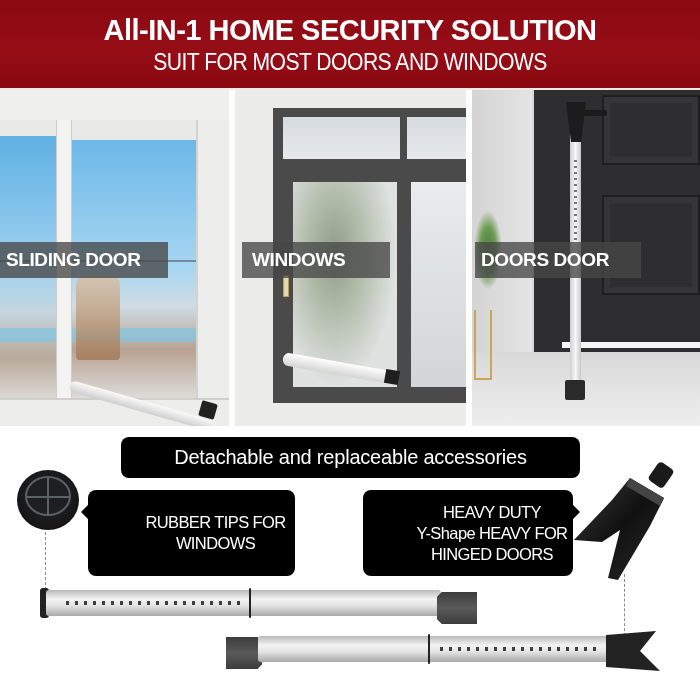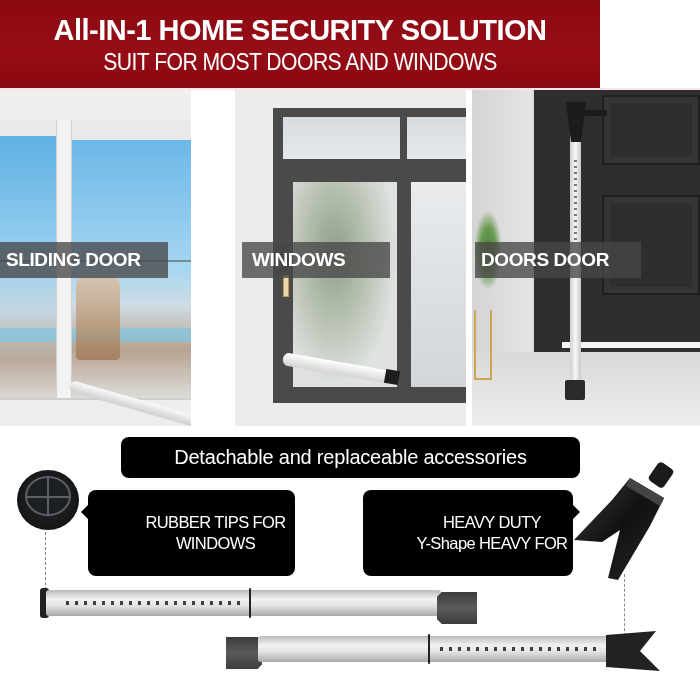--- a/index.html
+++ b/index.html
@@ -1,39 +1,39 @@
 <!DOCTYPE html>
 <html><head>
 <meta charset="utf-8">
 <style>
   * { box-sizing: border-box; margin: 0; padding: 0; }
   html, body { width: 700px; height: 700px; overflow: hidden; background: #ffffff; }
   body { position: relative; font-family: "Liberation Sans", "DejaVu Sans", sans-serif; }
 
   
   .header {
-    position: absolute; left: 0; top: 0; width: 600px; height: 88px;
+    position: absolute; left: 0; top: 0; width: 700px; height: 88px;
     background: #8e0a13;
     background: linear-gradient(180deg, #8c0912 0%, #960d16 60%, #8a0811 100%);
     text-align: center; color: #fff;
   }
   .header .title {
     position: absolute; left: 0; right: 0; top: 14px;
     font-size: 29px; font-weight: 700; letter-spacing: -0.5px;
   }
   .header .subtitle {
     position: absolute; left: 0; right: 0; top: 49px;
     font-size: 23px; font-weight: 400; letter-spacing: -0.6px;
     transform: scaleX(0.92); transform-origin: center;
   }
   .header-rule { position: absolute; left: 0; top: 88px; width: 700px; height: 2px; background: #f2e8e8; }
 
   
   .panel { position: absolute; top: 90px; height: 336px; overflow: hidden; }
-  .panel-sliding { left: 0; width: 191px; background: #e9e9e7; }
+  .panel-sliding { left: 0; width: 229px; background: #e9e9e7; }
   .panel-windows { left: 235px; width: 231px; background: #ececea; }
   .panel-hinged  { left: 472px; width: 228px; background: #d9d9d9; }
 
   .panel-label {
     position: absolute; top: 152px; height: 36px; background: rgba(70,70,70,0.78);
     color: #fff; font-weight: 700; font-size: 19px; line-height: 36px; letter-spacing: -0.4px;
     padding-left: 6px; white-space: nowrap;
   }
 
   
@@ -198,20 +198,21 @@
 <div class="dash-v dash-left"></div>
 
 <div class="callout callout-rubber">
   <div>RUBBER TIPS FOR</div>
   <div>WINDOWS</div>
 </div>
 
 <div class="callout callout-yhead">
   <div>HEAVY DUTY</div>
   <div>Y-Shape  HEAVY FOR</div>
+  <div>HINGED DOORS</div>
 </div>
 
 <svg class="yhead-icon" viewBox="0 0 110 120">
   <defs>
     <linearGradient id="yg" x1="0" y1="0" x2="1" y2="1">
       <stop offset="0" stop-color="#3a3a3a"></stop>
       <stop offset="0.5" stop-color="#111"></stop>
       <stop offset="1" stop-color="#2b2b2b"></stop>
     </linearGradient>
   </defs>

